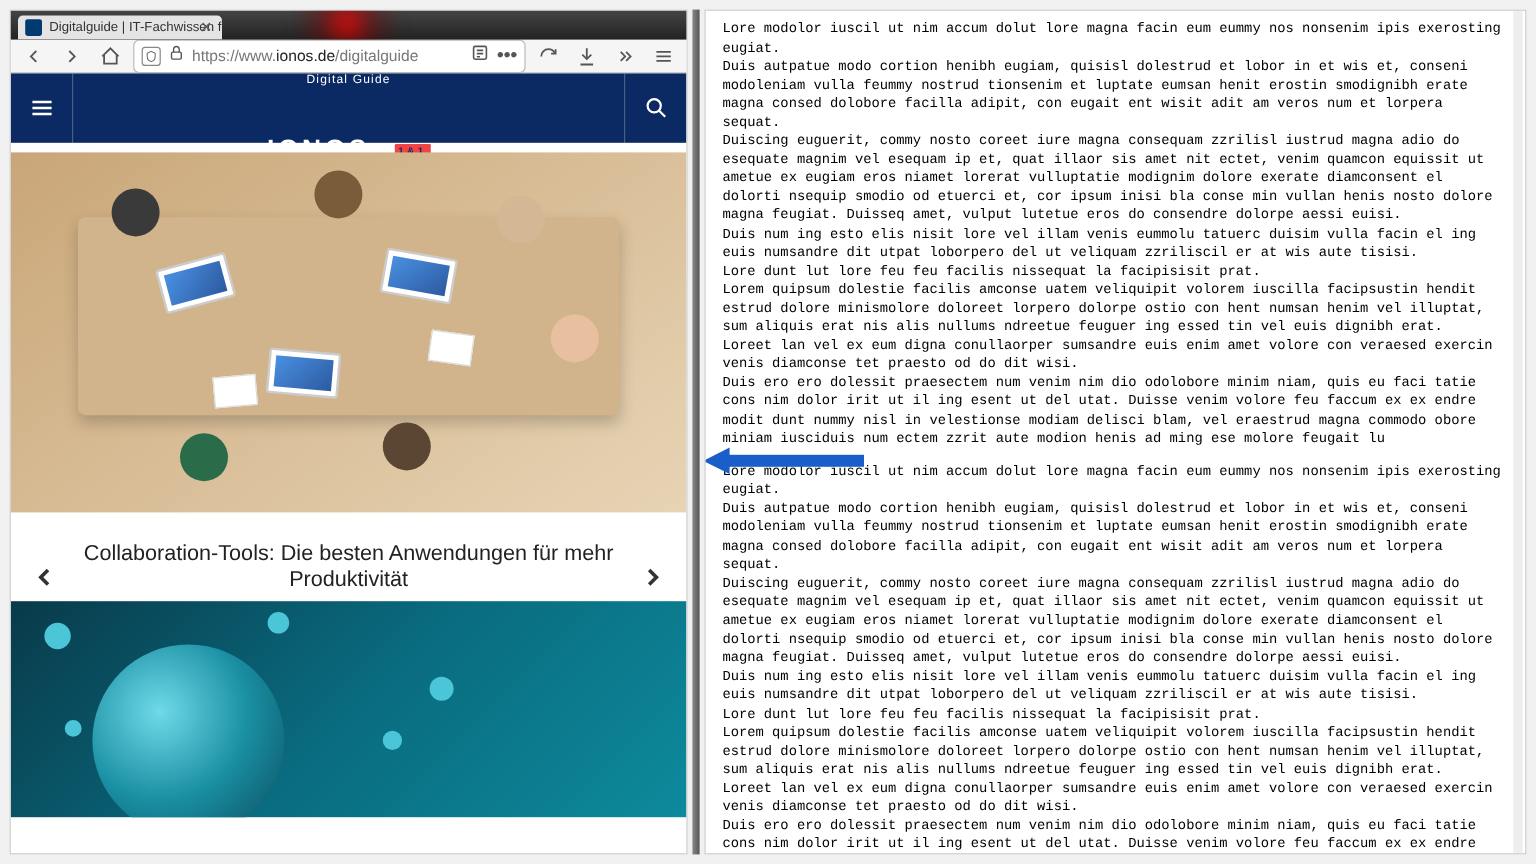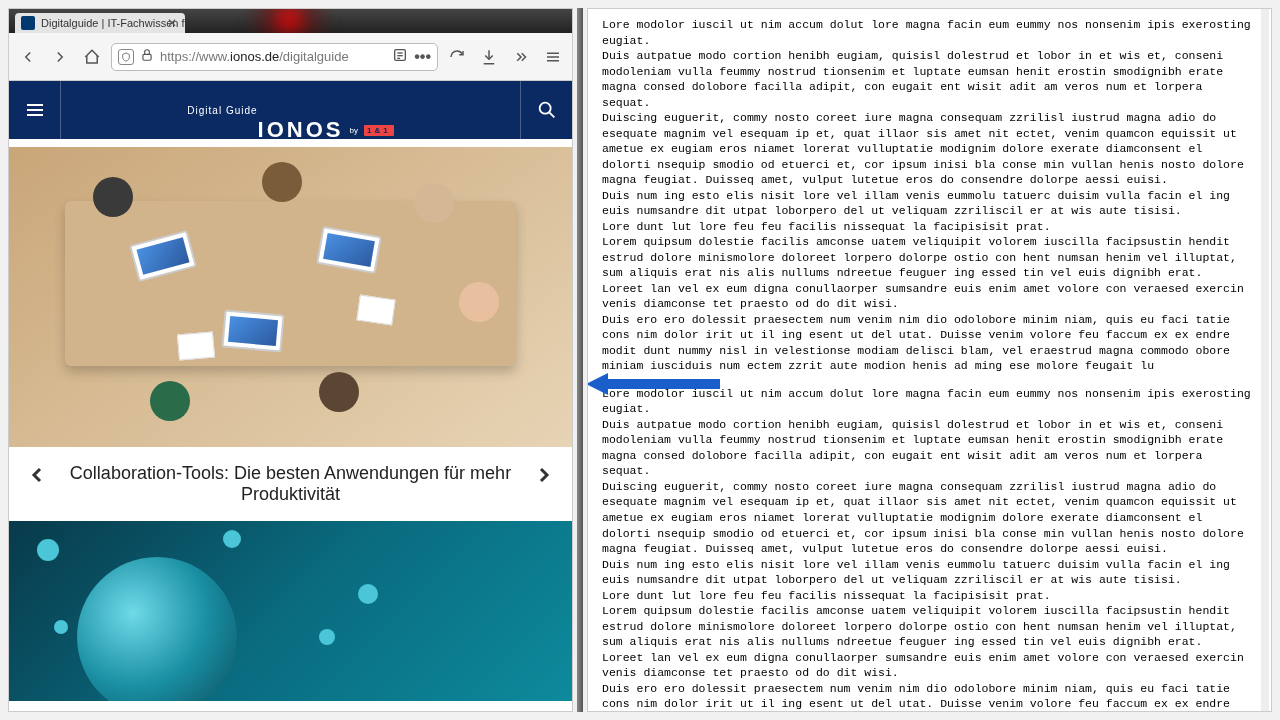--- a/index.html
+++ b/index.html
@@ -10,34 +10,34 @@
   .right-panel { flex: 1; background: #fff; border: 1px solid #ccc; padding: 8px 14px; font-family: "Courier New", monospace; font-size: 11.5px; line-height: 1.35; overflow: hidden; position: relative; }
   .right-panel p { margin-bottom: 0px; white-space: pre-wrap; }
   .para-gap { height: 12px; }
 
   
   .tab-bar { height: 24px; background: linear-gradient(#444, #222); display: flex; align-items: flex-end; padding: 4px 6px 0 6px; position: relative; overflow: hidden; }
   .tab-bar::before { content:""; position:absolute; left:220px; top:-10px; width:120px; height:40px; background: radial-gradient(circle, rgba(255,0,0,0.8), rgba(120,0,0,0.4), transparent 70%); filter: blur(6px); }
   .tab { background: #e4e4e4; height: 20px; border-radius: 4px 4px 0 0; padding: 2px 24px 2px 26px; font-size: 11px; color: #333; display: flex; align-items: center; position: relative; max-width: 170px; overflow: hidden; white-space: nowrap; z-index: 2; }
   .tab .favicon { width: 14px; height: 14px; background: #003a70; position: absolute; left: 6px; top: 3px; border-radius: 2px; }
   .tab .close { position: absolute; right: 6px; top: 3px; width: 14px; height: 14px; color: #555; display: flex; align-items: center; justify-content: center; font-size: 12px; cursor: pointer; }
-  .toolbar { height: 48px; background: #f5f5f5; border-bottom: 1px solid #ccc; display: flex; align-items: center; padding: 0 6px; gap: 6px; }
+  .toolbar { height: 28px; background: #f5f5f5; border-bottom: 1px solid #ccc; display: flex; align-items: center; padding: 0 6px; gap: 6px; }
   .tool-btn { width: 26px; height: 26px; display: flex; align-items: center; justify-content: center; color: #555; border-radius: 4px; cursor: pointer; }
   .tool-btn svg { width: 18px; height: 18px; }
   .urlbar { flex: 1; height: 28px; background: #fff; border: 1px solid #bbb; border-radius: 5px; display: flex; align-items: center; padding: 0 6px; gap: 6px; }
   .urlbar .lock { width: 14px; height: 14px; }
   .urlbar .shield { width: 16px; height: 16px; border: 1px solid #888; border-radius: 3px; display: flex; align-items: center; justify-content: center; }
   .urltext { color: #777; font-size: 13px; }
   .urltext .domain { color: #222; }
 
   
   .page { flex: 1; overflow-y: auto; display: flex; flex-direction: column; }
   .header { background: #0b2a63; color: #fff; height: 58px; display: flex; align-items: stretch; }
   .menu-btn { width: 52px; border-right: 1px solid rgba(255,255,255,0.25); display: flex; align-items: center; justify-content: center; cursor: pointer; }
-  .logo-area { flex: 1; display: flex; align-items: center; justify-content: center; }
+  .logo-area { flex: 1; display: flex; flex-direction: column; align-items: center; }
   .logo-sub { font-size: 10px; letter-spacing: 1px; }
   .logo-main { font-size: 22px; font-weight: bold; letter-spacing: 3px; display: flex; align-items: center; gap: 6px; margin-top: 40px; }
   .logo-by { font-size: 8px; font-weight: normal; letter-spacing: 0; }
   .logo-badge { display: inline-block; background: #ef4444; color: #0b2a63; font-size: 8px; font-weight: bold; padding: 1px 3px; border-radius: 1px; }
   .search-btn { width: 52px; border-left: 1px solid rgba(255,255,255,0.25); display: flex; align-items: center; justify-content: center; cursor: pointer; }
 
   .hero { position: relative; background: linear-gradient(145deg, #c9a678, #e7d4b5); height: 300px; margin: 8px 0 0 0; overflow: hidden; }
   .meeting-table { position: absolute; left: 10%; top: 18%; width: 80%; height: 55%; background: #d2b48c; border-radius: 6px; box-shadow: 0 6px 12px rgba(0,0,0,0.2); }
   .laptop { position: absolute; width: 60px; height: 38px; background: #fff; border: 2px solid #ccc; border-radius: 3px; }
   .laptop::after { content:""; position:absolute; inset:4px; background: linear-gradient(135deg,#4a90e2,#2c5aa0); }
@@ -48,21 +48,21 @@
   .p1 { background:#3a3a3a; left: 15%; top: 10%; }
   .p2 { background:#7a5c3a; left: 45%; top: 5%; }
   .p3 { background:#d4b896; left: 72%; top: 12%; }
   .p4 { background:#e8c0a0; left: 80%; top: 45%; }
   .p5 { background:#5a4632; left: 55%; top: 75%; }
   .p6 { background:#2a6b4a; left: 25%; top: 78%; }
   .paper { position:absolute; width:36px; height:26px; background:#fff; border:1px solid #ddd; }
   .paper1 { left:30%; top:62%; transform:rotate(-5deg); }
   .paper2 { left:62%; top:50%; transform:rotate(8deg); }
 
-  .caption { height: 70px; display: flex; align-items: flex-start; padding: 16px 16px; }
+  .caption { height: 70px; display: flex; align-items: flex-end; padding: 4px 16px; }
   .nav-chevron { width: 24px; height: 24px; color: #333; cursor: pointer; display: flex; align-items: center; justify-content: center; }
   .caption-text { flex: 1; text-align: center; font-size: 18px; color: #222; padding: 0 8px; }
 
   .hero2 { position: relative; height: 180px; background: linear-gradient(135deg, #083a4a, #0a6b7f, #0d8a9c); margin-top: 4px; overflow: hidden; }
   .virus-body { position: absolute; left: 12%; top: 20%; width: 160px; height: 160px; background: radial-gradient(circle at 35% 35%, #6fdae8, #1a8fa3, #0a4a5a); border-radius: 50%; }
   .spike { position: absolute; background: #4ac6d8; border-radius: 50%; }
   .s1 { width:22px; height:22px; left:5%; top:10%; }
   .s2 { width:18px; height:18px; left:38%; top:5%; }
   .s3 { width:20px; height:20px; left:62%; top:35%; }
   .s4 { width:16px; height:16px; left:55%; top:60%; }

